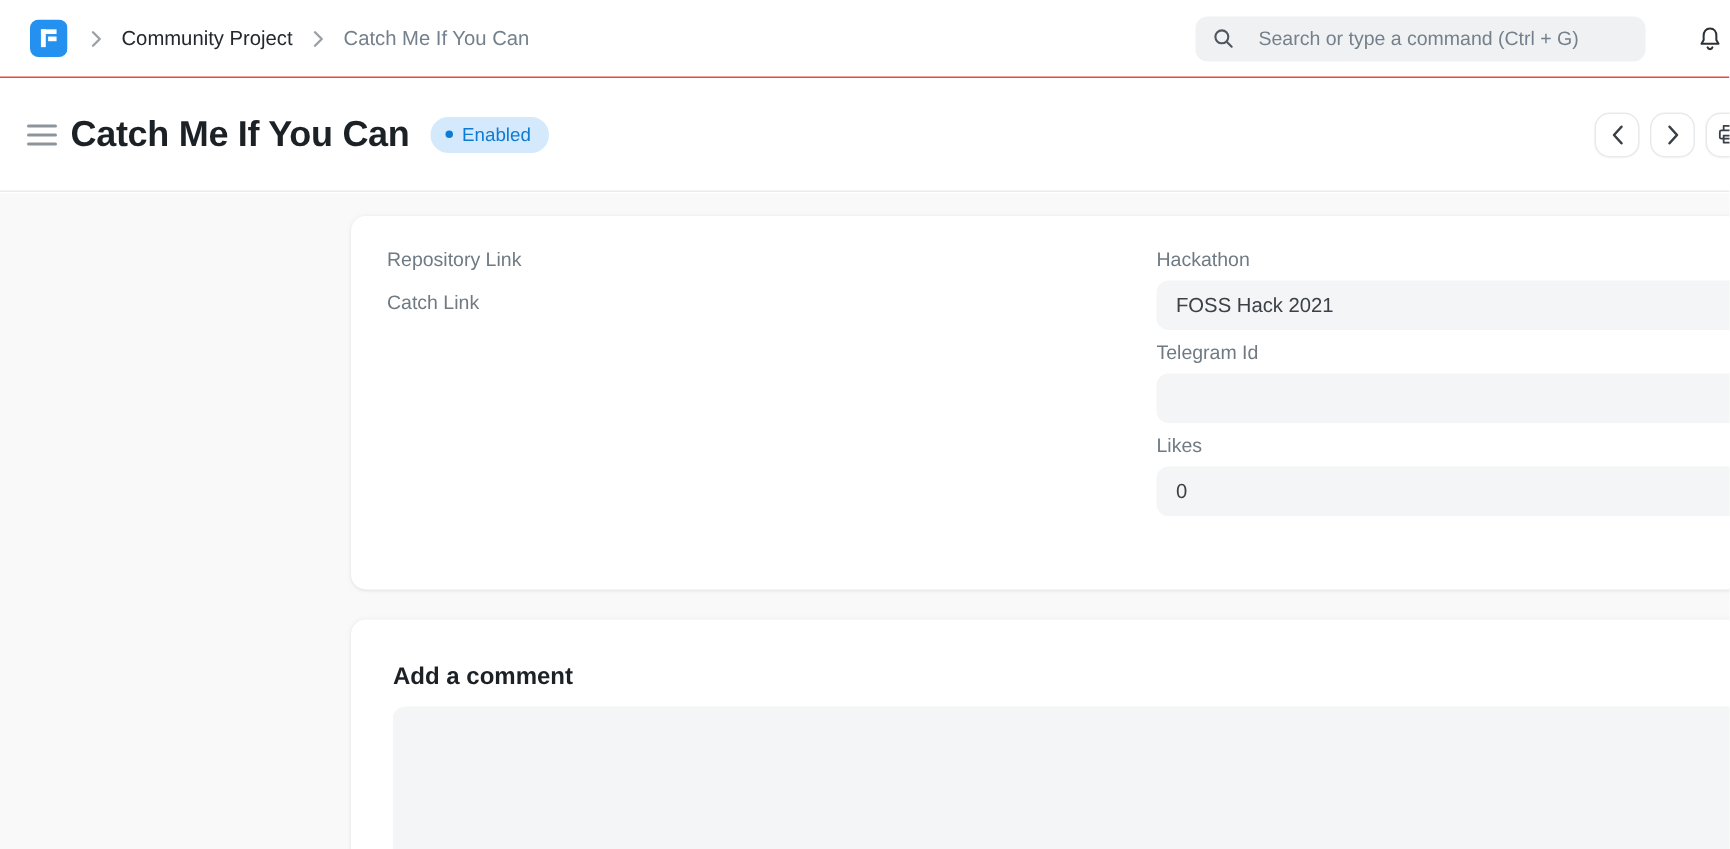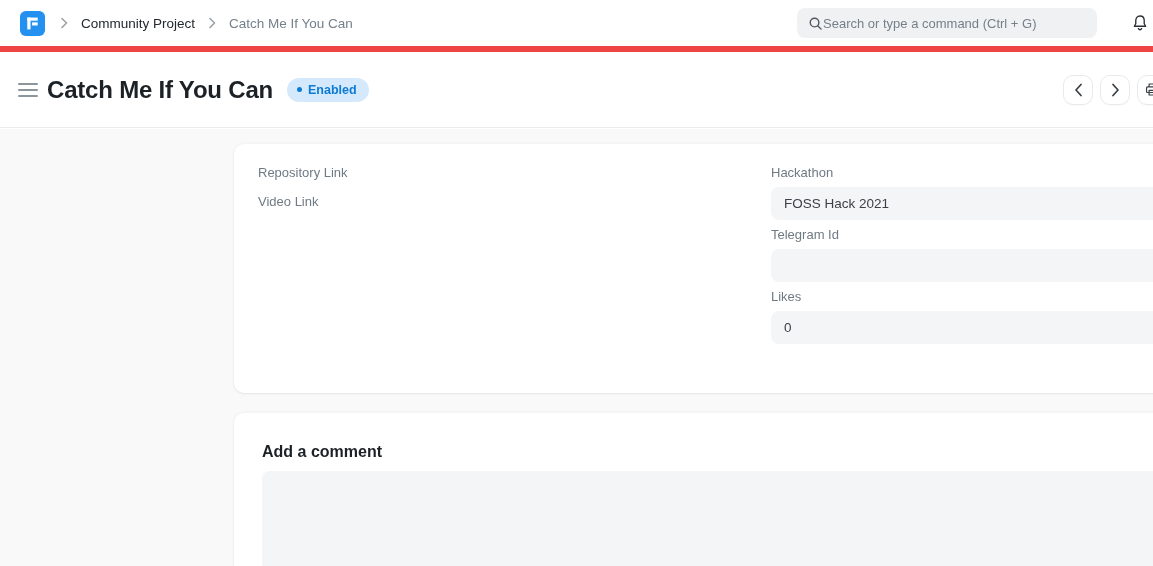--- a/index.html
+++ b/index.html
@@ -1,47 +1,47 @@
 <!DOCTYPE html>
 <html><head>
 <meta charset="utf-8">
 <style>
   * { margin:0; padding:0; box-sizing:border-box; }
   html,body { width:1153px; height:566px; overflow:hidden; background:#fff;
     font-family:"Liberation Sans","DejaVu Sans",sans-serif; }
 
   
-  .navbar { height:52px; background:#fff; border-bottom:6px solid #ef4444;
+  .navbar { height:52px; background:#fff; border-bottom:1px solid #ef4444;
     display:flex; align-items:center; padding:0 2px 0 19px; position:relative; z-index:3; }
   .logo-btn { width:26px; height:26px; flex:none; display:flex; align-items:center;
     justify-content:center; cursor:pointer; }
   .crumbs { display:flex; align-items:center; gap:13px; margin-left:15px; }
   .crumb-sep { display:flex; align-items:center; color:#9aa2a9; }
   .crumb { font-size:13.5px; color:#23282e; cursor:pointer; white-space:nowrap; }
   .crumb.current { color:#74808b; }
 
   .search-wrap { margin-left:auto; width:300px; height:30px; background:#f0f1f3;
-    border-radius:8px; display:flex; align-items:center; padding:0 11px; gap:0; cursor:text; }
+    border-radius:8px; display:flex; align-items:center; padding:0 11px; gap:16px; cursor:text; }
   .search-wrap input { border:none; background:transparent; outline:none; flex:1;
     font-size:13px; color:#383f45; font-family:inherit; }
   .search-wrap input::placeholder { color:#74808b; opacity:1; }
   .bell-btn { margin-left:33px; margin-right:1px; width:20px; height:22px; flex:none;
     display:flex; align-items:center; justify-content:center; cursor:pointer; }
 
   
   .page-head { height:76px; background:#fff; border-bottom:1px solid #e9ecee;
     display:flex; align-items:center; padding-left:18px; position:relative; z-index:2; }
   .hamburger { width:20px; height:14px; display:flex; flex-direction:column;
     justify-content:space-between; cursor:pointer; flex:none; }
   .hamburger span { display:block; height:2px; border-radius:1px; background:#8d959c; }
   .page-title { margin-left:9px; font-size:24px; font-weight:700; color:#1c2126;
     letter-spacing:-0.2px; white-space:nowrap; }
   .status-badge { margin-left:14px; height:24px; background:#d4e9fc; color:#0d7bd4;
     border-radius:12px; display:flex; align-items:center; gap:6px; padding:0 12px 0 10px;
-    font-size:12.5px;font-weight:bold; }
+    font-size:12.5px; }
   .status-dot { width:5px; height:5px; border-radius:50%; background:#0d7bd4; }
   .head-actions { position:absolute; left:1063px; top:50%; transform:translateY(-50%);
     display:flex; gap:7px; }
   .icon-btn { width:30px; height:30px; border-radius:10px; background:#fff;
     border:1px solid #e7eaec; display:flex; align-items:center; justify-content:center;
     cursor:pointer; box-shadow:0 1px 1px rgba(0,0,0,0.02); flex:none; }
 
   
   .main { position:absolute; top:129px; left:0; width:1153px; height:437px;
     background:#f8f9f8; overflow:hidden; }
@@ -142,21 +142,21 @@
 
 <main class="main">
 
   <section class="card card-details">
     <div class="form-grid">
       <div class="form-col">
         <div class="field">
           <label class="field-label">Repository Link</label>
         </div>
         <div class="field">
-          <label class="field-label">Video Link</label>
+          <label class="field-label">Catch Link</label>
         </div>
       </div>
       <div class="form-col">
         <div class="field">
           <label class="field-label">Hackathon</label>
           <input class="control" type="text" value="FOSS Hack 2021" style="">
         </div>
         <div class="field">
           <label class="field-label">Telegram Id</label>
           <input class="control" type="text" value="" style="">

